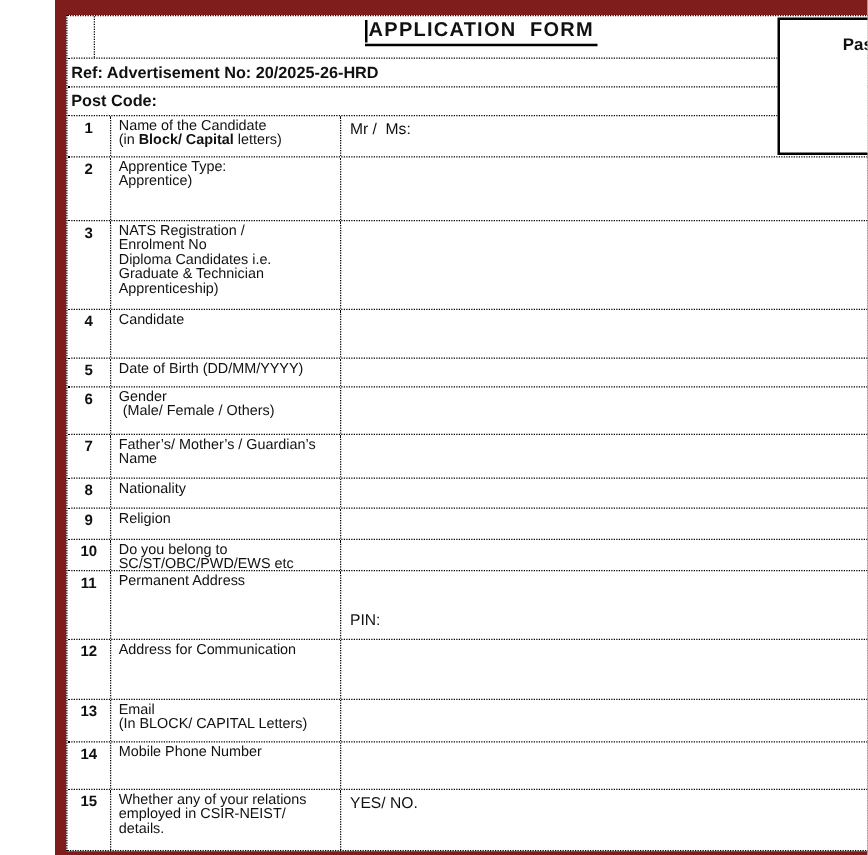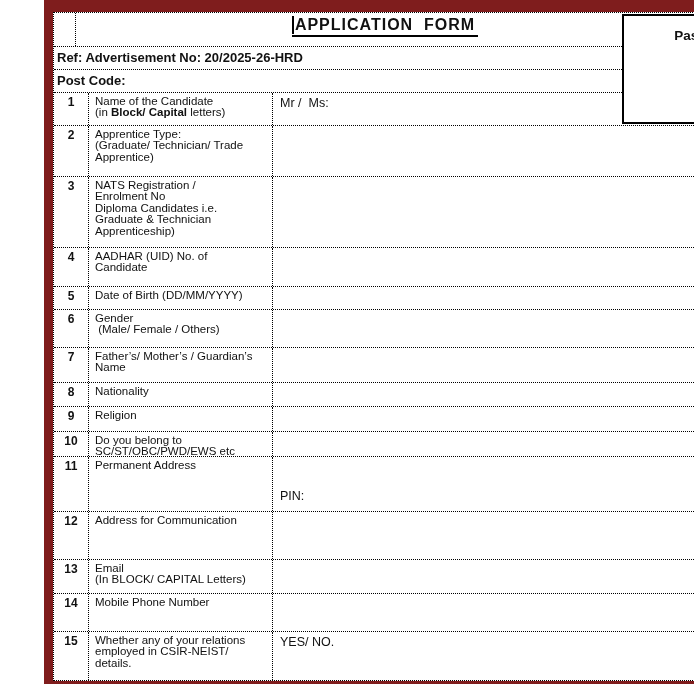--- a/index.html
+++ b/index.html
@@ -104,40 +104,38 @@
             <div class="line"><span>(in </span><span class="b">Block/ Capital</span><span> letters)</span></div>
           </div>
           <div class="cell value-cell top">
             <div class="val">Mr /  Ms:</div>
           </div>
         </div>
         <div class="item-row" style="height: 51px;">
           <div class="cell num-cell">2</div>
           <div class="cell label-cell">
             <div class="line"><span>Apprentice Type:</span></div>
-            <div class="line"><span>(Graduate/ Technician/ Trade</span></div>
             <div class="line"><span>Apprentice)</span></div>
           </div>
           <div class="cell value-cell top"></div>
         </div>
         <div class="item-row" style="height: 71px;">
           <div class="cell num-cell">3</div>
           <div class="cell label-cell">
             <div class="line"><span>NATS Registration /</span></div>
             <div class="line"><span>Enrolment No</span></div>
             <div class="line"><span>Diploma Candidates i.e.</span></div>
             <div class="line"><span>Graduate &amp; Technician</span></div>
             <div class="line"><span>Apprenticeship)</span></div>
           </div>
           <div class="cell value-cell top"></div>
         </div>
         <div class="item-row" style="height: 39px;">
           <div class="cell num-cell">4</div>
           <div class="cell label-cell">
-            <div class="line"><span>AADHAR (UID) No. of</span></div>
             <div class="line"><span>Candidate</span></div>
           </div>
           <div class="cell value-cell top"></div>
         </div>
         <div class="item-row" style="height: 23px;">
           <div class="cell num-cell">5</div>
           <div class="cell label-cell">
             <div class="line"><span>Date of Birth (DD/MM/YYYY)</span></div>
           </div>
           <div class="cell value-cell top"></div>

